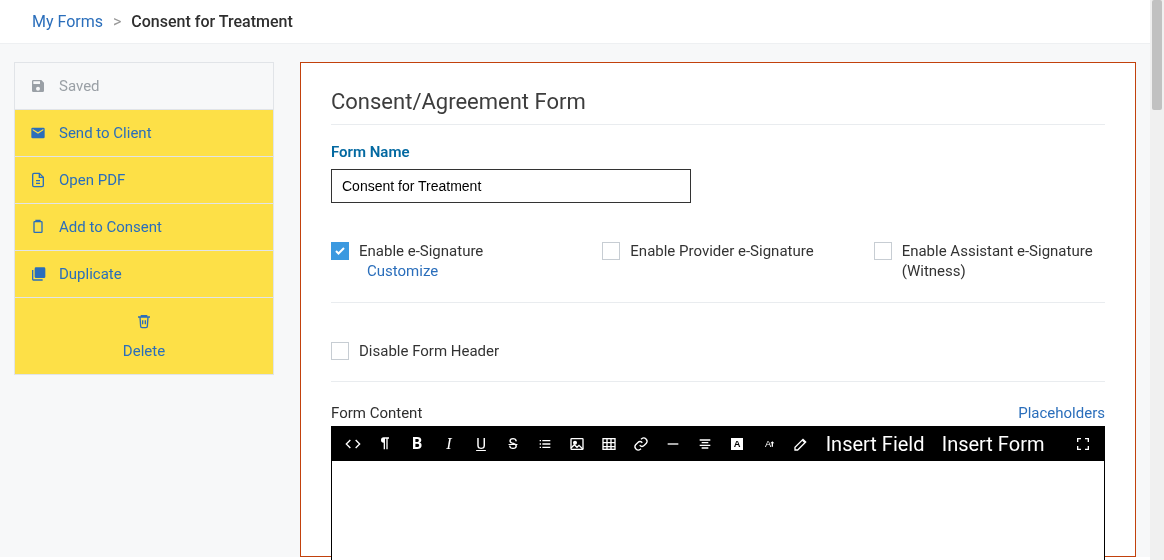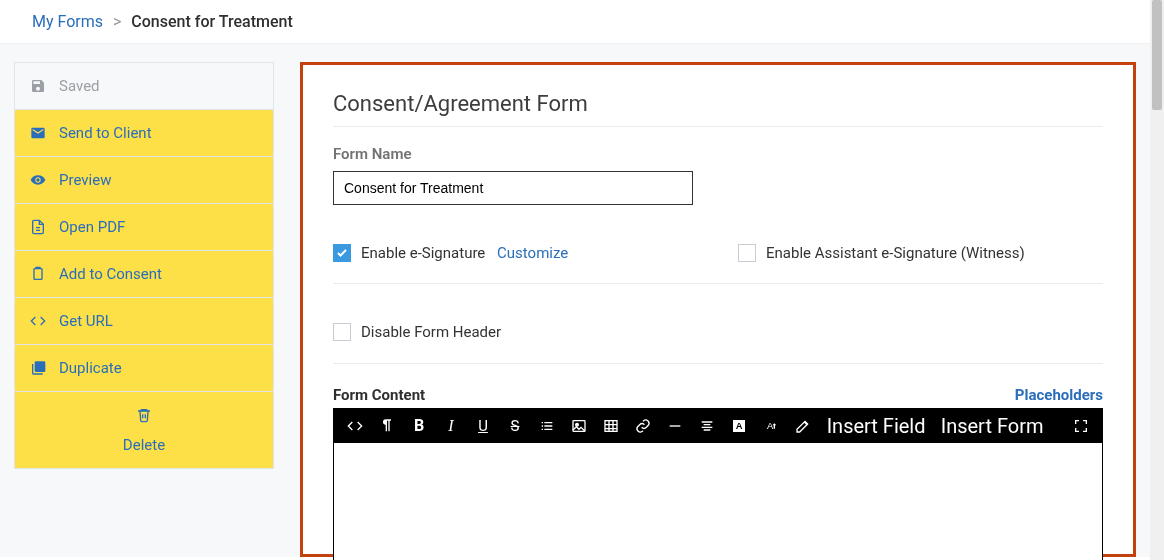--- a/index.html
+++ b/index.html
@@ -70,37 +70,37 @@
     width: 18px; height: 18px;
     display: flex; align-items: center; justify-content: center;
     flex-shrink: 0;
   }
   .side-item svg { width: 16px; height: 16px; display: block; }
 
   
   .main {
     flex: 1;
     background: #fff;
-    border: 3px solid #c2410c;
+    border: 1px solid #c2410c;
     padding: 26px 30px;
     min-width: 0;
     margin-right: 14px;
   }
   .form-title {
     font-size: 22px;
     font-weight: 400;
     color: #3d3d3d;
     padding-bottom: 10px;
     border-bottom: 1px solid #e9ecef;
     margin-bottom: 18px;
   }
   .field-label {
     font-size: 15px;
     font-weight: 600;
-    color: #737373;
+    color: #0369a1;
     margin-bottom: 8px;
     display: block;
   }
   .text-input {
     width: 360px;
     padding: 8px 10px;
     font-size: 14px;
     border: 1px solid #333;
     outline: none;
   }
@@ -138,21 +138,20 @@
   .cb.checked svg { width: 12px; height: 12px; }
   .opt .link { color: #2a6ebb; margin-left: 8px; cursor: pointer; }
   .opt-text { line-height: 1.35; }
 
   .content-header {
     display: flex;
     justify-content: space-between;
     align-items: flex-end;
     margin-top: 22px;
     margin-bottom: 4px;
-    font-weight: bold;
   }
   .content-header .lbl {
     font-size: 15px;
     color: #2f2f2f;
   }
   .content-header .ph-link {
     color: #2a6ebb;
     font-size: 15px;
     cursor: pointer;
   }
@@ -210,52 +209,36 @@
     <div class="side-item">
       <span class="icon-slot">
         <svg viewBox="0 0 24 24" fill="#2a6ebb">
             <path d="M20 4H4a2 2 0 0 0-2 2v12a2 2 0 0 0 2 2h16a2 2 0 0 0 2-2V6a2 2 0 0 0-2-2zm0 4-8 5-8-5V6l8 5 8-5v2z"></path>
           </svg>
       </span>
       <span>Send to Client</span>
     </div>
     <div class="side-item">
       <span class="icon-slot">
-        <svg viewBox="0 0 24 24" fill="#2a6ebb">
-            <path d="M12 5C7 5 2.7 8.1 1 12c1.7 3.9 6 7 11 7s9.3-3.1 11-7c-1.7-3.9-6-7-11-7zm0 11a4 4 0 1 1 0-8 4 4 0 0 1 0 8zm0-6.5a2.5 2.5 0 1 0 0 5 2.5 2.5 0 0 0 0-5z"></path>
-          </svg>
-      </span>
-      <span>Preview</span>
-    </div>
-    <div class="side-item">
-      <span class="icon-slot">
         <svg viewBox="0 0 24 24" fill="none" stroke="#2a6ebb" stroke-width="2">
             <path d="M14 2H6a2 2 0 0 0-2 2v16a2 2 0 0 0 2 2h12a2 2 0 0 0 2-2V8z"></path>
             <path d="M14 2v6h6"></path>
             <path d="M9 13h6M9 17h6"></path>
           </svg>
       </span>
       <span>Open PDF</span>
     </div>
     <div class="side-item">
       <span class="icon-slot">
         <svg viewBox="0 0 24 24" fill="none" stroke="#2a6ebb" stroke-width="2">
             <rect x="6" y="4" width="12" height="16" rx="1"></rect>
             <path d="M9 4V2h6v2"></path>
           </svg>
       </span>
       <span>Add to Consent</span>
-    </div>
-    <div class="side-item">
-      <span class="icon-slot">
-        <svg viewBox="0 0 24 24" fill="none" stroke="#2a6ebb" stroke-width="2">
-            <path d="M8 6l-6 6 6 6M16 6l6 6-6 6"></path>
-          </svg>
-      </span>
-      <span>Get URL</span>
     </div>
     <div class="side-item">
       <span class="icon-slot">
         <svg viewBox="0 0 24 24" fill="#2a6ebb">
             <path d="M5 20h14v2H5a2 2 0 0 1-2-2V6h2v14zM21 2H9a2 2 0 0 0-2 2v12a2 2 0 0 0 2 2h12a2 2 0 0 0 2-2V4a2 2 0 0 0-2-2z"></path>
           </svg>
       </span>
       <span>Duplicate</span>
     </div>
     <div class="side-item">
@@ -281,20 +264,24 @@
               <path d="M4 12l5 5L20 6"></path>
             </svg>
         </div>
         <span class="opt-text">
           <span>Enable e-Signature</span>
           <span class="link">Customize</span>
         </span>
       </div>
       <div class="opt">
         <div class="cb"></div>
+        <span class="opt-text">Enable Provider e-Signature</span>
+      </div>
+      <div class="opt">
+        <div class="cb"></div>
         <span class="opt-text">Enable Assistant e-Signature (Witness)</span>
       </div>
     </div>
 
     <div class="options-row">
       <div class="opt">
         <div class="cb"></div>
         <span class="opt-text">Disable Form Header</span>
       </div>
       <div class="opt" style="visibility:hidden">

